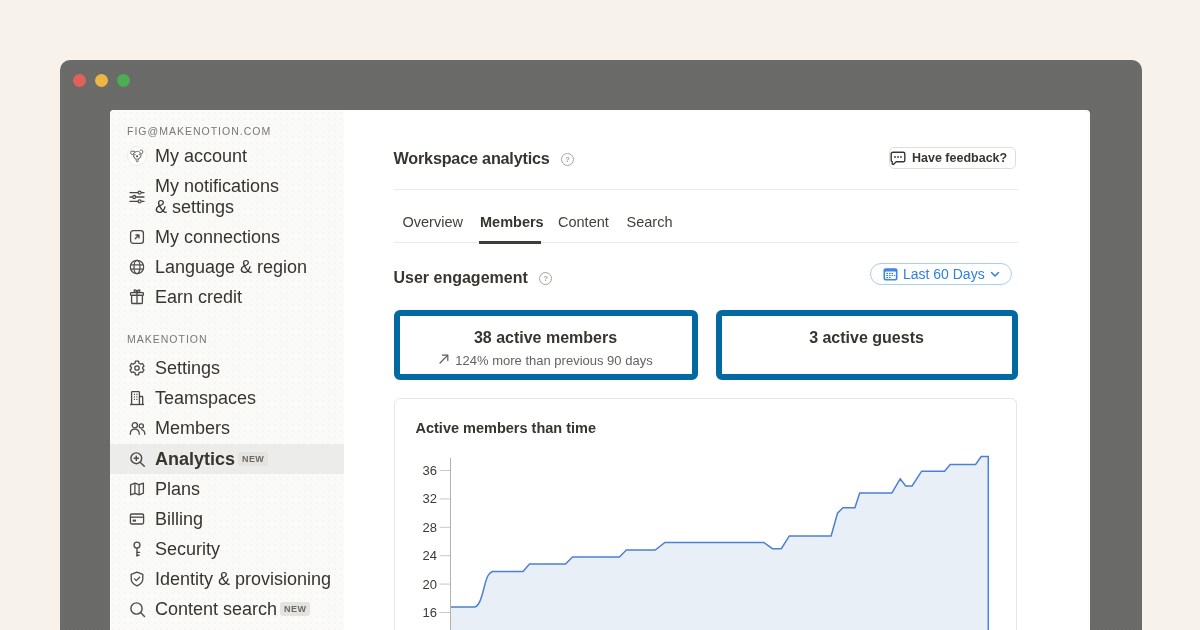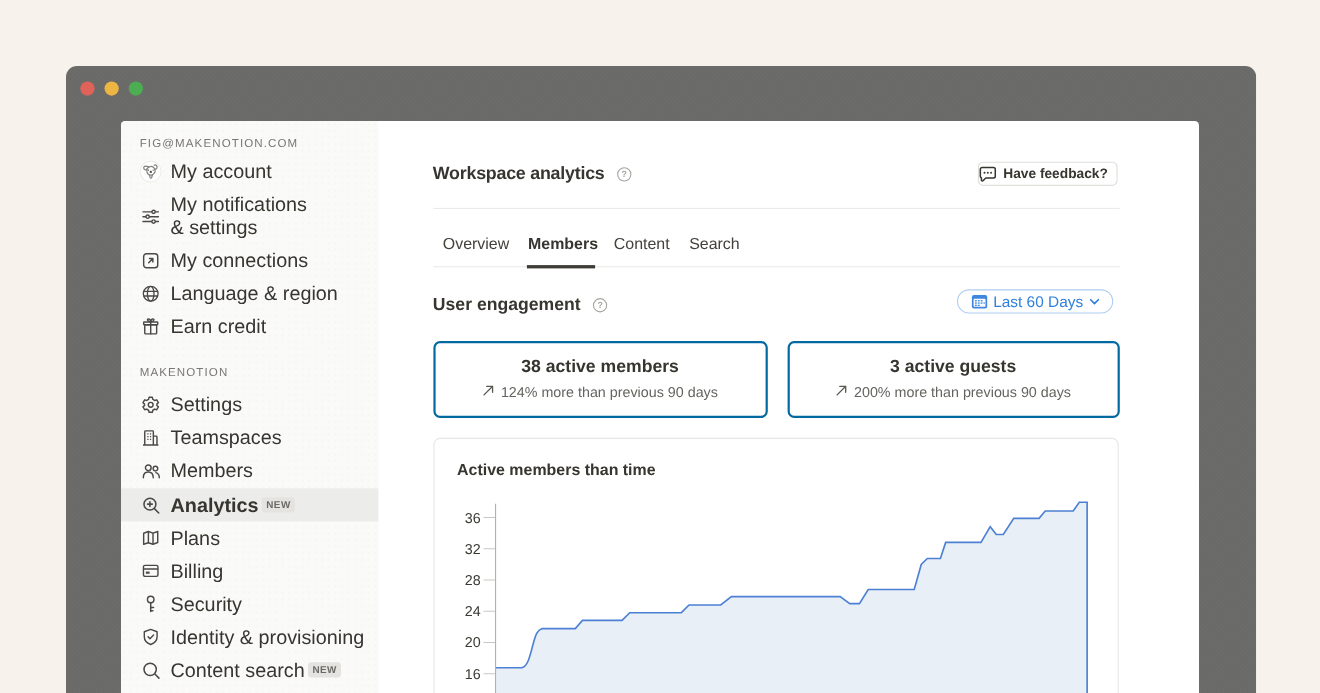--- a/index.html
+++ b/index.html
@@ -18,21 +18,21 @@
   
   .main{position:absolute;left:223px;top:0;width:746px;height:368px}
   .h1{position:absolute;left:60.5px;top:38.5px;font-size:16.2px;font-weight:700;color:#37352F;letter-spacing:-0.2px}
   .qcirc{display:inline-block;width:11px;height:11px;border:1px solid #A5A49F;border-radius:50%;color:#A5A49F;font-size:8px;font-weight:600;text-align:center;line-height:11px;vertical-align:2px;margin-left:7px}
   .fbbtn{position:absolute;left:556px;top:37px;width:127px;height:22px;border:1px solid #DFDEDB;border-radius:5px;box-sizing:border-box;display:flex;align-items:center;justify-content:flex-start;font-size:12.5px;font-weight:600;color:#37352F;background:#fff}
   .div1{position:absolute;left:60.5px;width:624px;height:1px;background:#EBEAE8}
   .tab{position:absolute;top:104px;font-size:14.5px;color:#43413C}
   .tabu{position:absolute;top:131px;height:2.5px;background:#3E3C37}
   .h2{position:absolute;left:60.5px;top:159px;font-size:16px;font-weight:700;color:#37352F}
   .pill{position:absolute;left:537.3px;top:153px;width:142px;height:22px;box-sizing:border-box;border:1.5px solid #AECDF0;border-radius:11.5px;background:#fff;display:flex;align-items:center;justify-content:center;color:#2F80DC;font-size:14px}
-  .card{position:absolute;top:200px;height:69.5px;box-sizing:border-box;border:2px solid #0369a1;border-radius:6px;background:#fff;text-align:center}
+  .card{position:absolute;top:200px;height:69.5px;box-sizing:border-box;border:6px solid #0369a1;border-radius:6px;background:#fff;text-align:center}
   .card .big{margin-top:13px;font-size:16px;font-weight:700;color:#37352F}
   .card .sub{margin-top:6px;font-size:13px;color:#64635F;display:flex;justify-content:center;gap:5px}
   .chartcard{position:absolute;left:60.5px;top:288px;width:623.5px;height:240px;box-sizing:border-box;border:1px solid #E7E6E4;border-radius:6px;background:#fff}
   .charttitle{position:absolute;left:21px;top:21px;font-size:14.5px;font-weight:700;color:#37352F}
 </style>
 </head>
 <body>
   <div class="window">
     <div class="tl" style="left:12.5px;background:#E0635A"></div>
     <div class="tl" style="left:35px;background:#EDB542"></div>
@@ -250,27 +250,20 @@
           <div class="sub">
             <svg width="12" height="12" viewBox="0 0 12 12" fill="none" stroke="#5A5954" stroke-width="1.2" stroke-linecap="round" stroke-linejoin="round">
               <line x1="2" y1="10" x2="9.6" y2="2.4"></line>
               <path d="M4.4,2.2 L9.8,2.2 L9.8,7.6"></path>
             </svg>
             <span>124% more than previous 90 days</span>
           </div>
         </div>
         <div class="card" style="left:382.5px;width:302px">
           <div class="big">3 active guests</div>
-          <div class="sub">
-            <svg width="12" height="12" viewBox="0 0 12 12" fill="none" stroke="#5A5954" stroke-width="1.2" stroke-linecap="round" stroke-linejoin="round">
-              <line x1="2" y1="10" x2="9.6" y2="2.4"></line>
-              <path d="M4.4,2.2 L9.8,2.2 L9.8,7.6"></path>
-            </svg>
-            <span>200% more than previous 90 days</span>
-          </div>
         </div>
         <div class="chartcard">
           <div class="charttitle">Active members than time</div>
           <svg width="621.5" height="238" viewBox="0 0 621.5 238" style="position:absolute;left:0;top:0">
             <g fill="none" stroke="#C9C7C2" stroke-width="1">
               <line x1="44.5" y1="71.5" x2="55.5" y2="71.5"></line>
               <line x1="44.5" y1="99.9" x2="55.5" y2="99.9"></line>
               <line x1="44.5" y1="128.3" x2="55.5" y2="128.3"></line>
               <line x1="44.5" y1="156.7" x2="55.5" y2="156.7"></line>
               <line x1="44.5" y1="185.1" x2="55.5" y2="185.1"></line>

